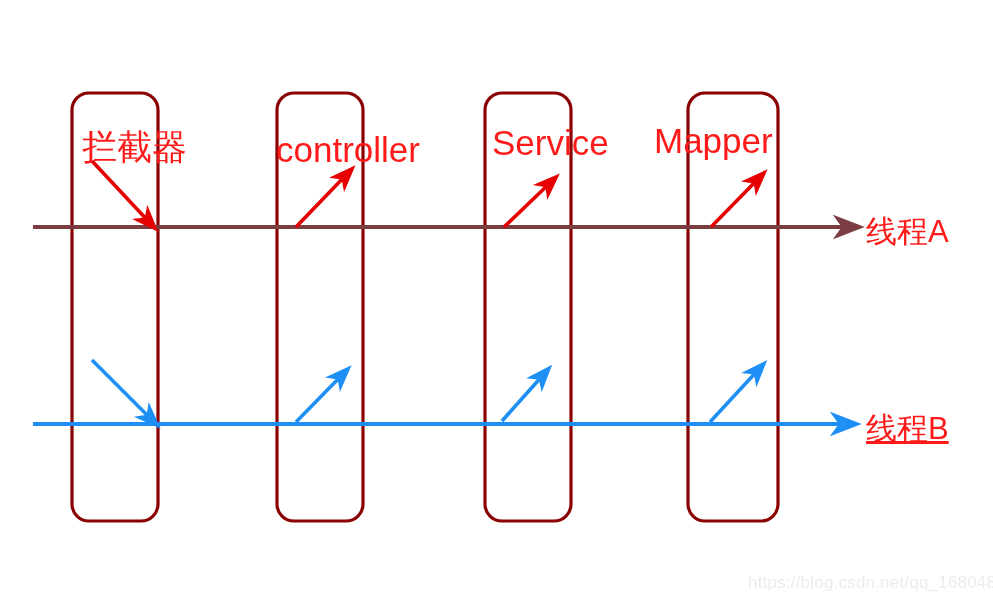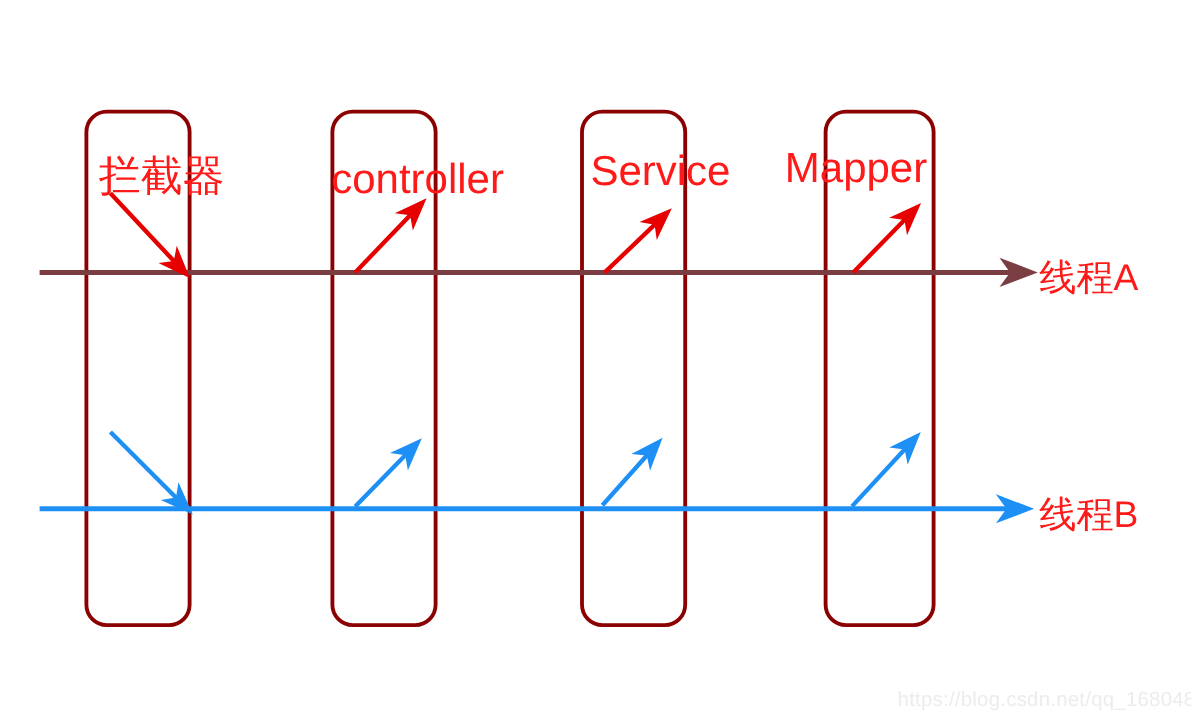--- a/index.html
+++ b/index.html
@@ -101,17 +101,17 @@
   <div class="box-label" style="left:82px; top:129px;">拦截器</div>
 
   <div class="box-label" style="left:276px; top:132px;">controller</div>
 
   <div class="box-label" style="left:492px; top:125px;">Service</div>
 
   <div class="box-label" style="left:654px; top:123px;">Mapper</div>
 
   <div class="lane-label" style="left:866px; top:216px;">线程A</div>
 
-  <div class="lane-label" style="left:866px; top:413px;">线程B</div>
+  <div class="lane-label" style="left:866px; top:413px;text-decoration:underline;">线程B</div>
 
   <div class="watermark" style="left:748px; top:574px;">https://blog.csdn.net/qq_16804847</div>
 
 </div>
 
 </body></html>

